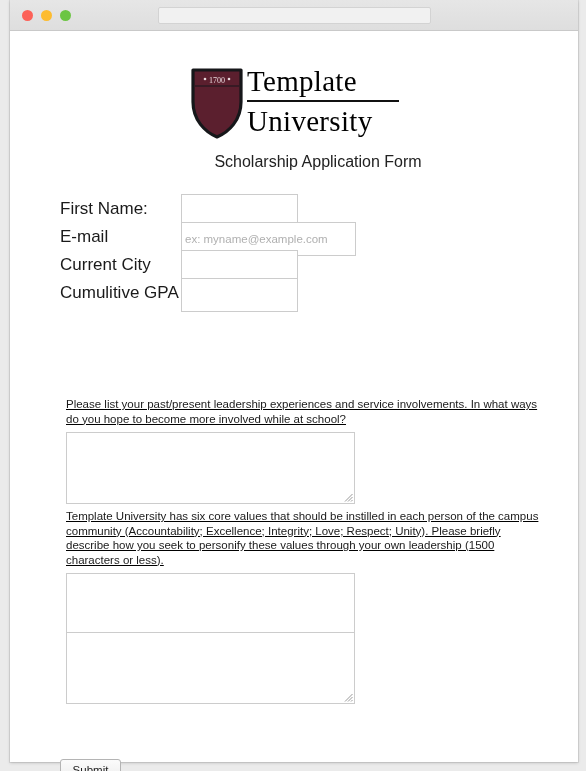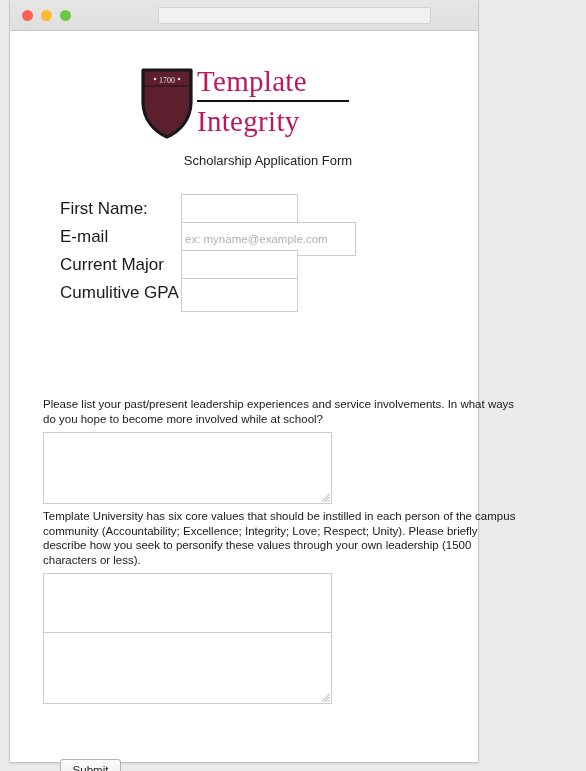--- a/index.html
+++ b/index.html
@@ -12,21 +12,21 @@
     background: #ebebeb;
     font-family: "Liberation Sans", sans-serif;
     overflow: hidden;
   }
 
   
   .browser-window {
     position: absolute;
     left: 10px;
     top: 0;
-    width: 468px;
+    width: 568px;
     height: 762px;
     background: #ffffff;
     box-shadow: 0 1px 3px rgba(0,0,0,0.18), 0 0 0 1px rgba(0,0,0,0.07);
   }
 
   .titlebar {
     position: relative;
     height: 31px;
     background: linear-gradient(to bottom, #e6e6e6 0%, #dedede 100%);
     border-bottom: 1px solid #c9c9c9;
@@ -95,40 +95,40 @@
 
   .wordmark {
     position: absolute;
     left: 58px;
     top: 0;
     width: 152px;
   }
   .wordmark-line {
     font-family: "Liberation Serif", serif;
     font-size: 29px;
-    color: #be185d;
+    color: #000000;
     line-height: 36px;
     letter-spacing: 0.3px;
     white-space: nowrap;
   }
   .wordmark-rule {
     height: 2px;
     background: #111111;
     width: 152px;
     margin: 1px 0 1px 0;
   }
 
   
   .form-title {
     position: absolute;
     left: 0;
     right: 0;
     top: 122px;
     text-align: center;
-    font-size: 13px;
+    font-size: 16px;
     color: #222222;
     font-family: "Liberation Sans", sans-serif;
     padding-left: 48px;
   }
 
   
   .fields {
     position: absolute;
     left: 50px;
     top: 163px;
@@ -167,22 +167,23 @@
     height: 21px;
   }
   .field-input::placeholder {
     color: #b0b0b0;
     font-size: 11.5px;
   }
 
   
   .question-block {
     position: absolute;
-    left: 33px;
+    left: 56px;
     width: 480px;
+    text-decoration: underline;
   }
   .question-text {
     font-size: 11.5px;
     color: #1a1a1a;
     line-height: 14.5px;
     margin-bottom: 6px;
   }
   .answer-area {
     width: 289px;
     height: 72px;
@@ -252,21 +253,21 @@
             <path d="M4 4 L52 4 L52 36 C52 54 40 66 28 71 C16 66 4 54 4 36 Z" fill="#5b1f2e" stroke="#16171a" stroke-width="3.2" stroke-linejoin="round"></path>
             <line x1="6" y1="20" x2="50" y2="20" stroke="#16171a" stroke-width="1.1"></line>
             <circle cx="16" cy="13" r="1.3" fill="#e9d9dd"></circle>
             <circle cx="40" cy="13" r="1.3" fill="#e9d9dd"></circle>
             <text x="28" y="16.5" font-family="Liberation Serif, serif" font-size="8" fill="#e9d9dd" text-anchor="middle">1700</text>
           </svg>
         </div>
         <div class="wordmark">
           <div class="wordmark-line">Template</div>
           <div class="wordmark-rule"></div>
-          <div class="wordmark-line">Integrity</div>
+          <div class="wordmark-line">University</div>
         </div>
       </div>
     </div>
 
     <div class="form-title">Scholarship Application Form</div>
 
     <div class="fields">
 
       <div class="field-row">
         <span class="field-label">First Name:</span>
@@ -275,21 +276,21 @@
 
 
       <div class="field-row">
         <span class="field-label">E-mail</span>
         <input class="field-input wide" type="text" value="" placeholder="ex: myname@example.com" style="">
       </div>
 
 
 
       <div class="field-row">
-        <span class="field-label">Current Major</span>
+        <span class="field-label">Current City</span>
         <input class="field-input" type="text" value="" placeholder="" style="">
       </div>
 
       <div class="field-row">
         <span class="field-label">Cumulitive GPA</span>
         <input class="field-input" type="text" value="" placeholder="" style="">
       </div>
 
     </div>
 

